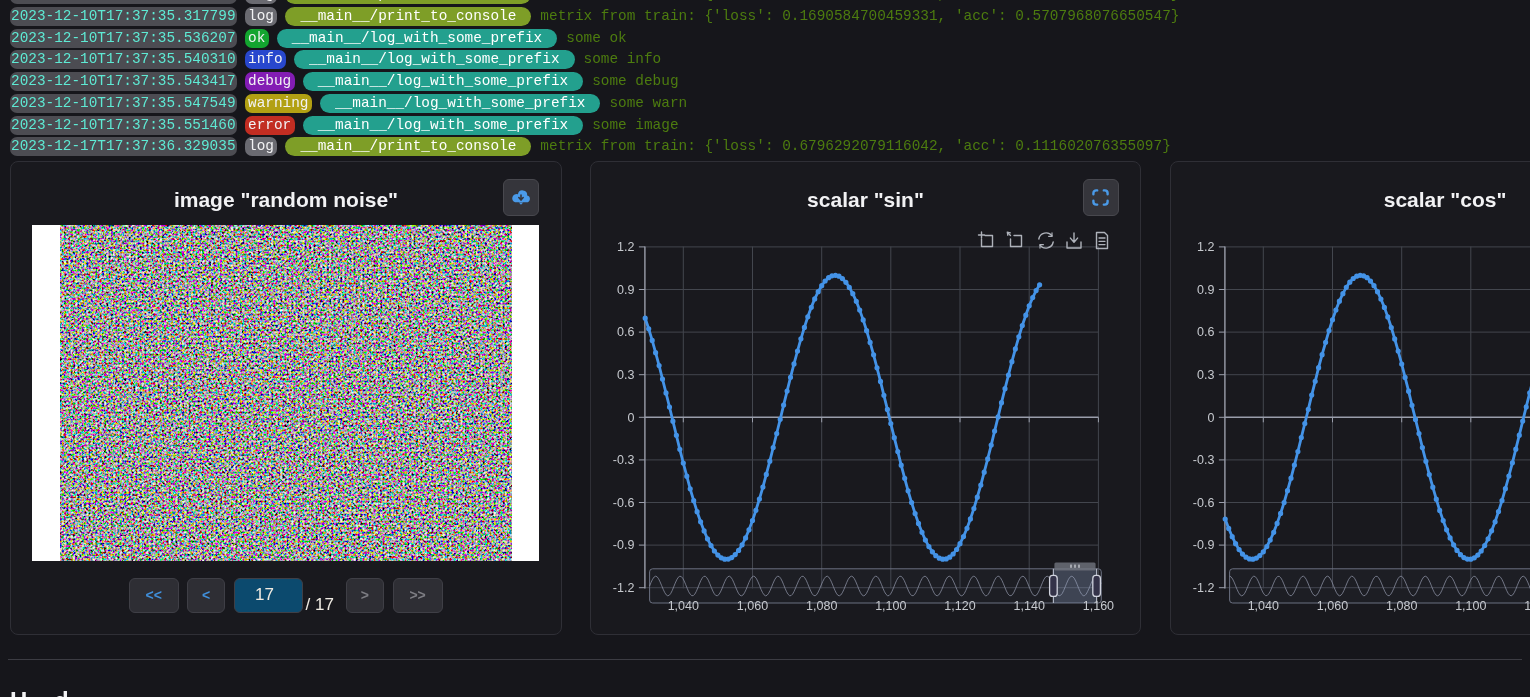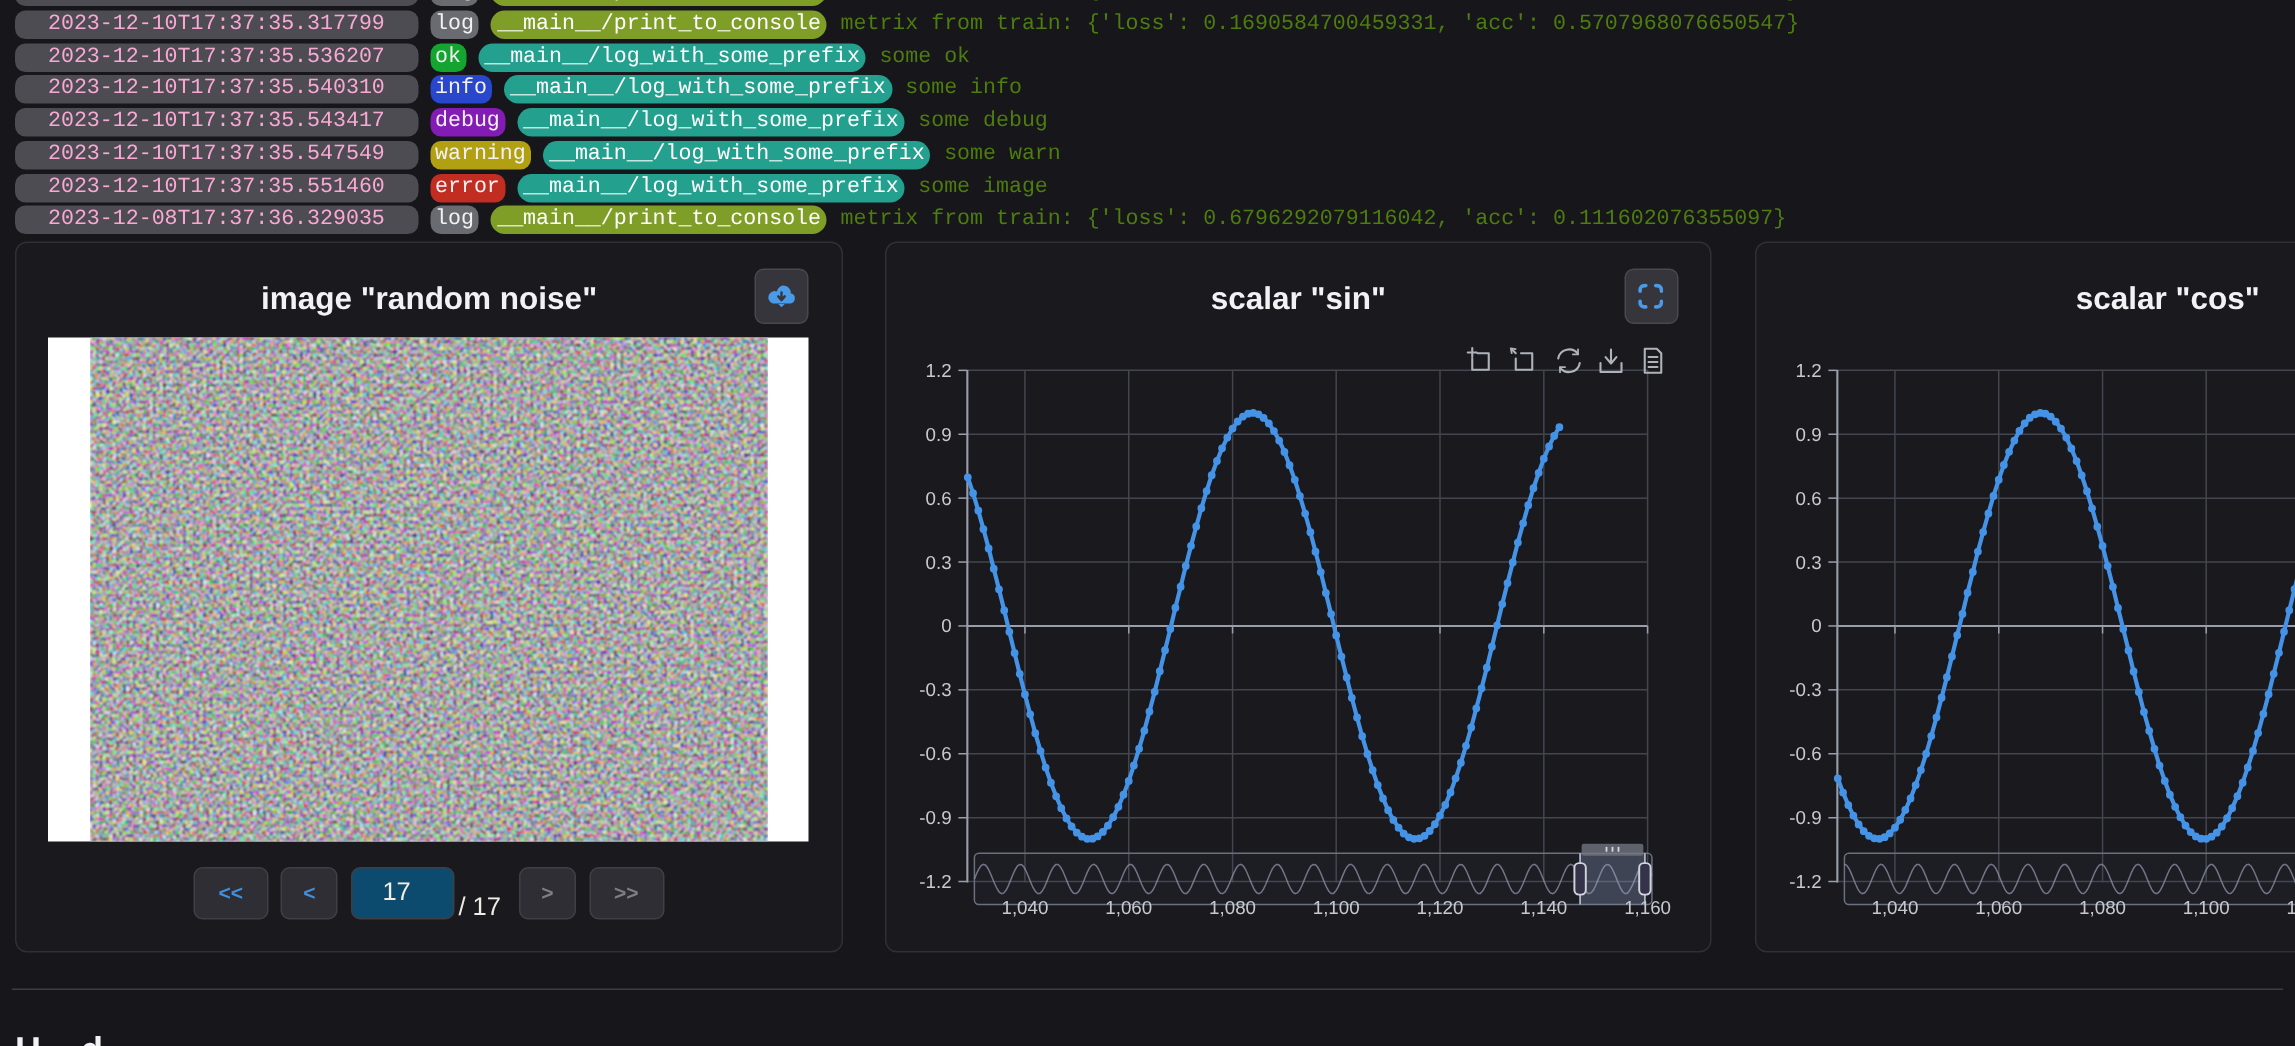--- a/index.html
+++ b/index.html
@@ -1,43 +1,43 @@
 <!DOCTYPE html>
 <html><head><meta charset="utf-8"><style>
 * { margin:0; padding:0; box-sizing:border-box; }
 html,body { width:1530px; height:697px; overflow:hidden; background:#16161b;
   font-family:"Liberation Sans", sans-serif; }
 .lr { position:absolute; left:10px; height:19px; white-space:nowrap;
   font-family:"Liberation Mono", monospace; font-size:14.4px; }
 .b { display:inline-block; height:19px; line-height:19px; vertical-align:top;
   border-radius:7px; color:#f2f2f4; }
-.ts { background:#4c4c52; padding:0 22px; margin-right:8px; color:#f9a8d4; }
+.ts { background:#4c4c52; padding:0 1px; margin-right:8px; color:#5eead4; }
 .lv { padding:0 3.5px; margin-right:8px; }
-.pl { padding:0 4px; border-radius:9.5px; color:#fff; }
+.pl { padding:0 15px; border-radius:9.5px; color:#fff; }
 .msg { color:#4d7c0f; margin-left:9px; line-height:19px; display:inline-block; vertical-align:top; }
 .card { position:absolute; top:161px; height:474px; background:#19191e;
   border:1px solid #2f2f36; border-radius:8px; }
 .ctitle { position:absolute; top:26px; left:0; width:100%; text-align:center;
   font-size:21px; font-weight:bold; color:#f2f2f4; line-height:24px; }
 .cbtn { position:absolute; width:36px; height:37px; background:#35353b;
   border:1px solid #48484e; border-radius:6px; display:flex; align-items:center; justify-content:center; }
 .pgb { position:absolute; top:415.7px; height:35.5px; background:#2e2e34;
   border:1px solid #3f3f46; border-radius:6px; font-weight:bold; font-size:14px;
   display:flex; align-items:center; justify-content:center; }
 </style></head>
 <body>
 
 <div class="lr" style="top:-14.7px"><span class="b ts">2023-12-10T17:37:35.100000</span><span class="b lv" style="background:#6a6a71">log</span><span class="b pl" style="background:#7e9e27">__main__/print_to_console</span><span class="msg">metrix from train: {'loss': 0.2690584700459331, 'acc': 0.4707968076650547}</span></div>
 <div class="lr" style="top:7.0px"><span class="b ts">2023-12-10T17:37:35.317799</span><span class="b lv" style="background:#6a6a71">log</span><span class="b pl" style="background:#7e9e27">__main__/print_to_console</span><span class="msg">metrix from train: {'loss': 0.1690584700459331, 'acc': 0.5707968076650547}</span></div>
 <div class="lr" style="top:28.7px"><span class="b ts">2023-12-10T17:37:35.536207</span><span class="b lv" style="background:#13a52f">ok</span><span class="b pl" style="background:#23a08e">__main__/log_with_some_prefix</span><span class="msg">some ok</span></div>
 <div class="lr" style="top:50.4px"><span class="b ts">2023-12-10T17:37:35.540310</span><span class="b lv" style="background:#2847cd">info</span><span class="b pl" style="background:#23a08e">__main__/log_with_some_prefix</span><span class="msg">some info</span></div>
 <div class="lr" style="top:72.1px"><span class="b ts">2023-12-10T17:37:35.543417</span><span class="b lv" style="background:#831cb4">debug</span><span class="b pl" style="background:#23a08e">__main__/log_with_some_prefix</span><span class="msg">some debug</span></div>
 <div class="lr" style="top:93.8px"><span class="b ts">2023-12-10T17:37:35.547549</span><span class="b lv" style="background:#b2a013">warning</span><span class="b pl" style="background:#23a08e">__main__/log_with_some_prefix</span><span class="msg">some warn</span></div>
 <div class="lr" style="top:115.5px"><span class="b ts">2023-12-10T17:37:35.551460</span><span class="b lv" style="background:#c22d22">error</span><span class="b pl" style="background:#23a08e">__main__/log_with_some_prefix</span><span class="msg">some image</span></div>
-<div class="lr" style="top:137.2px"><span class="b ts">2023-12-08T17:37:36.329035</span><span class="b lv" style="background:#6a6a71">log</span><span class="b pl" style="background:#7e9e27">__main__/print_to_console</span><span class="msg">metrix from train: {'loss': 0.6796292079116042, 'acc': 0.111602076355097}</span></div>
+<div class="lr" style="top:137.2px"><span class="b ts">2023-12-17T17:37:36.329035</span><span class="b lv" style="background:#6a6a71">log</span><span class="b pl" style="background:#7e9e27">__main__/print_to_console</span><span class="msg">metrix from train: {'loss': 0.6796292079116042, 'acc': 0.111602076355097}</span></div>
 
 <div class="card" style="left:10px; width:552px;">
   <div class="ctitle">image "random noise"</div>
   <div class="cbtn" style="left:492.2px; top:16.8px;">
     <svg width="20" height="16" viewBox="0 0 24 19">
       <path d="M19.4 7.6 A5.6 5.6 0 0 0 8.3 6.2 A4.6 4.6 0 0 0 4.9 15.9 L18.5 15.9 A4.2 4.2 0 0 0 19.4 7.6 Z" fill="#4a9ae8"></path>
       <path d="M12 7 v5 M9.4 10.2 L12 13.2 L14.6 10.2" stroke="#35353b" stroke-width="1.9" fill="none" stroke-linecap="round" stroke-linejoin="round"></path>
       <path d="M9.4 16.2 L12 18.9 L14.6 16.2 Z" fill="#4a9ae8"></path>
     </svg>
   </div>

